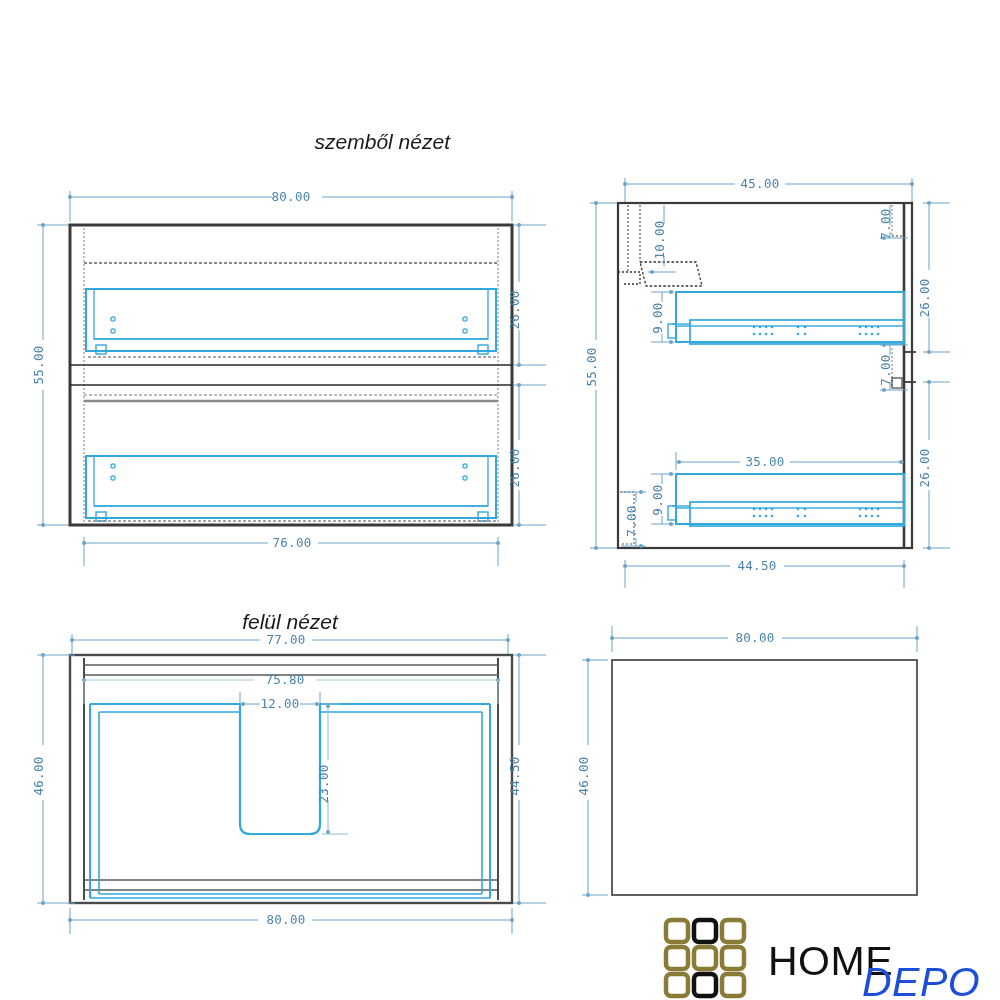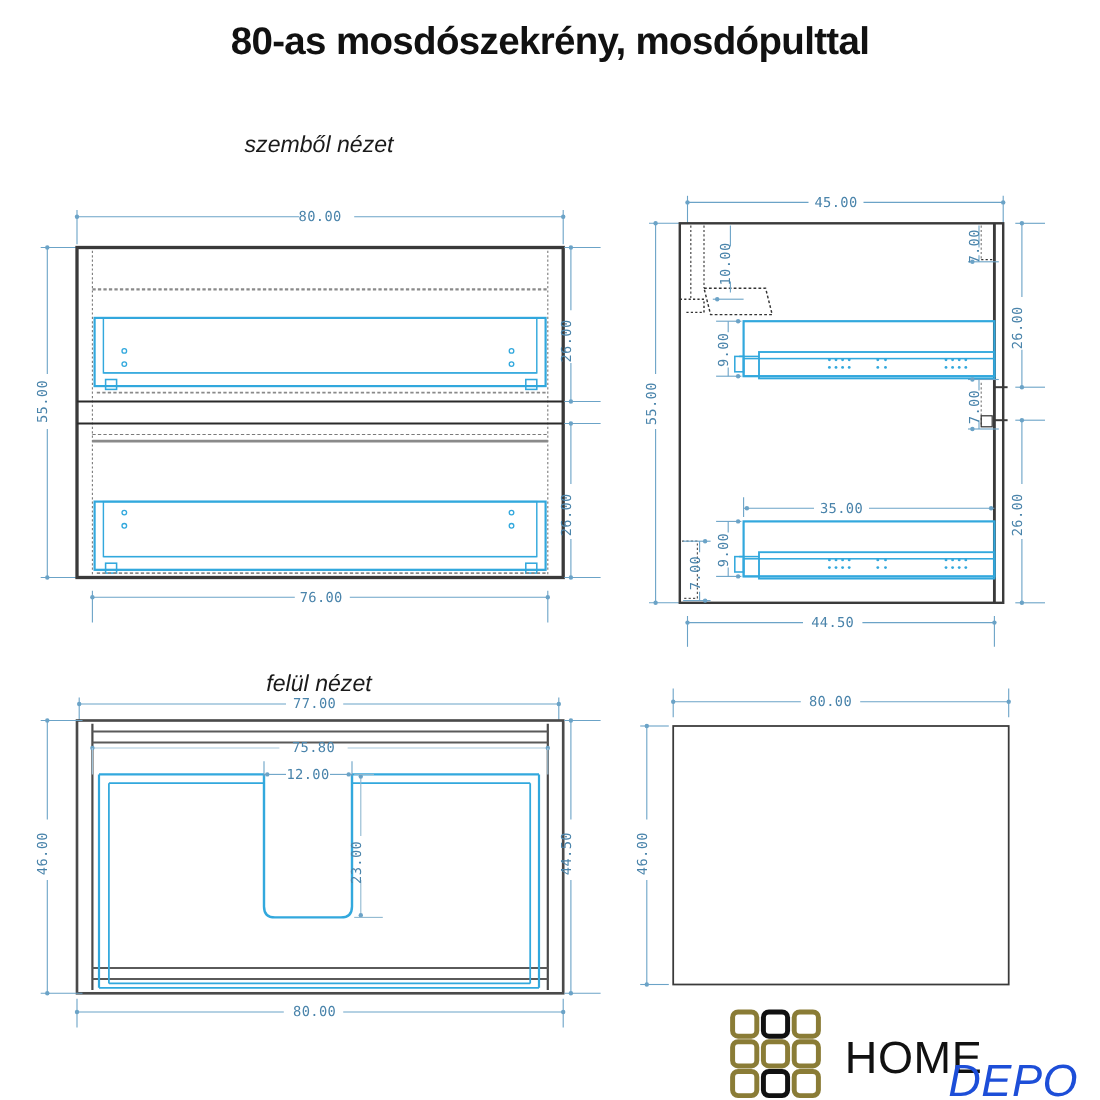--- a/index.html
+++ b/index.html
@@ -43,23 +43,22 @@
     font-weight:500;
     letter-spacing:0.5px;
     white-space:nowrap;
   }
 </style>
 </head>
 <body>
 
 <div id="page">
 
-  <div class="page-title">80-as mosdószekrény, mosdópulttal</div>
-
-  <div class="view-title" style="left:130px;top:120px;width:320px;">szemből nézet</div>
+
+  <div class="view-title" style="left:130px;top:130px;width:320px;text-align:right;">szemből nézet</div>
   <div class="view-title" style="left:130px;top:610px;width:320px;">felül nézet</div>
 
   <svg width="1000" height="1000" viewBox="0 0 1000 1000">
     <defs>
       <pattern id="hatchdash" width="6" height="2" patternUnits="userSpaceOnUse">
         <rect width="3" height="2" fill="#8a8a8a"></rect>
       </pattern>
     </defs>
 
     <g>

